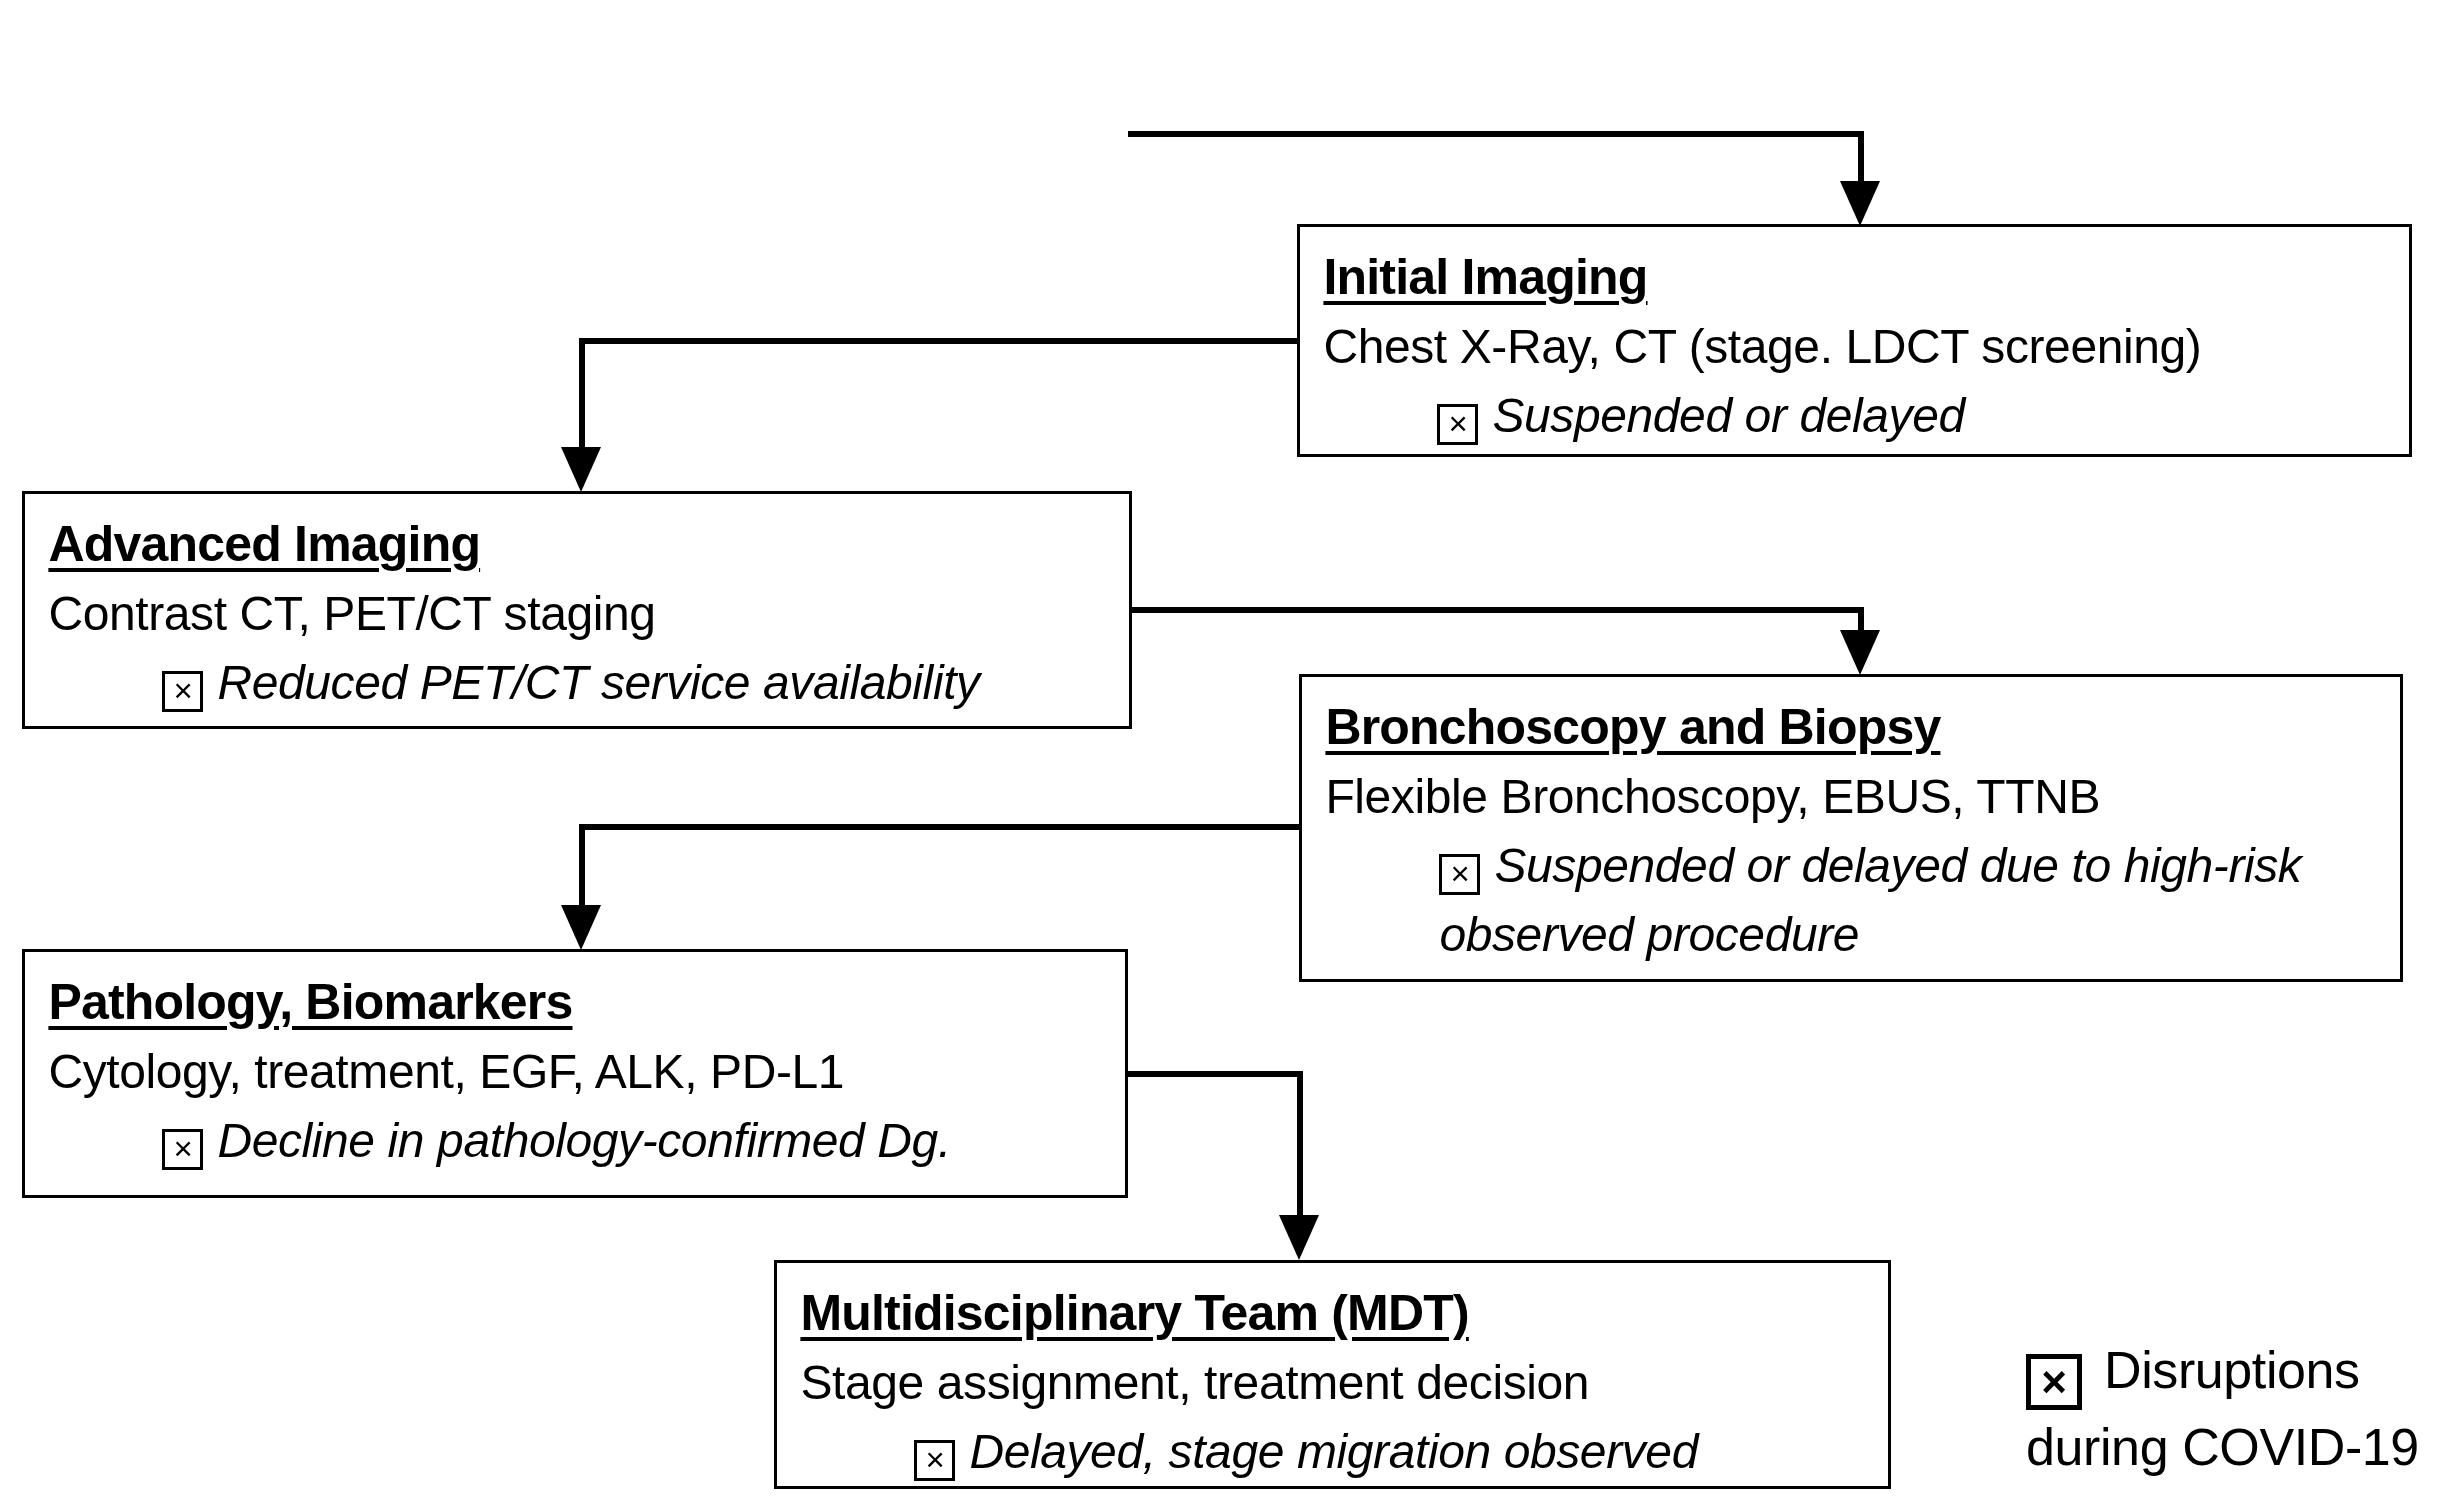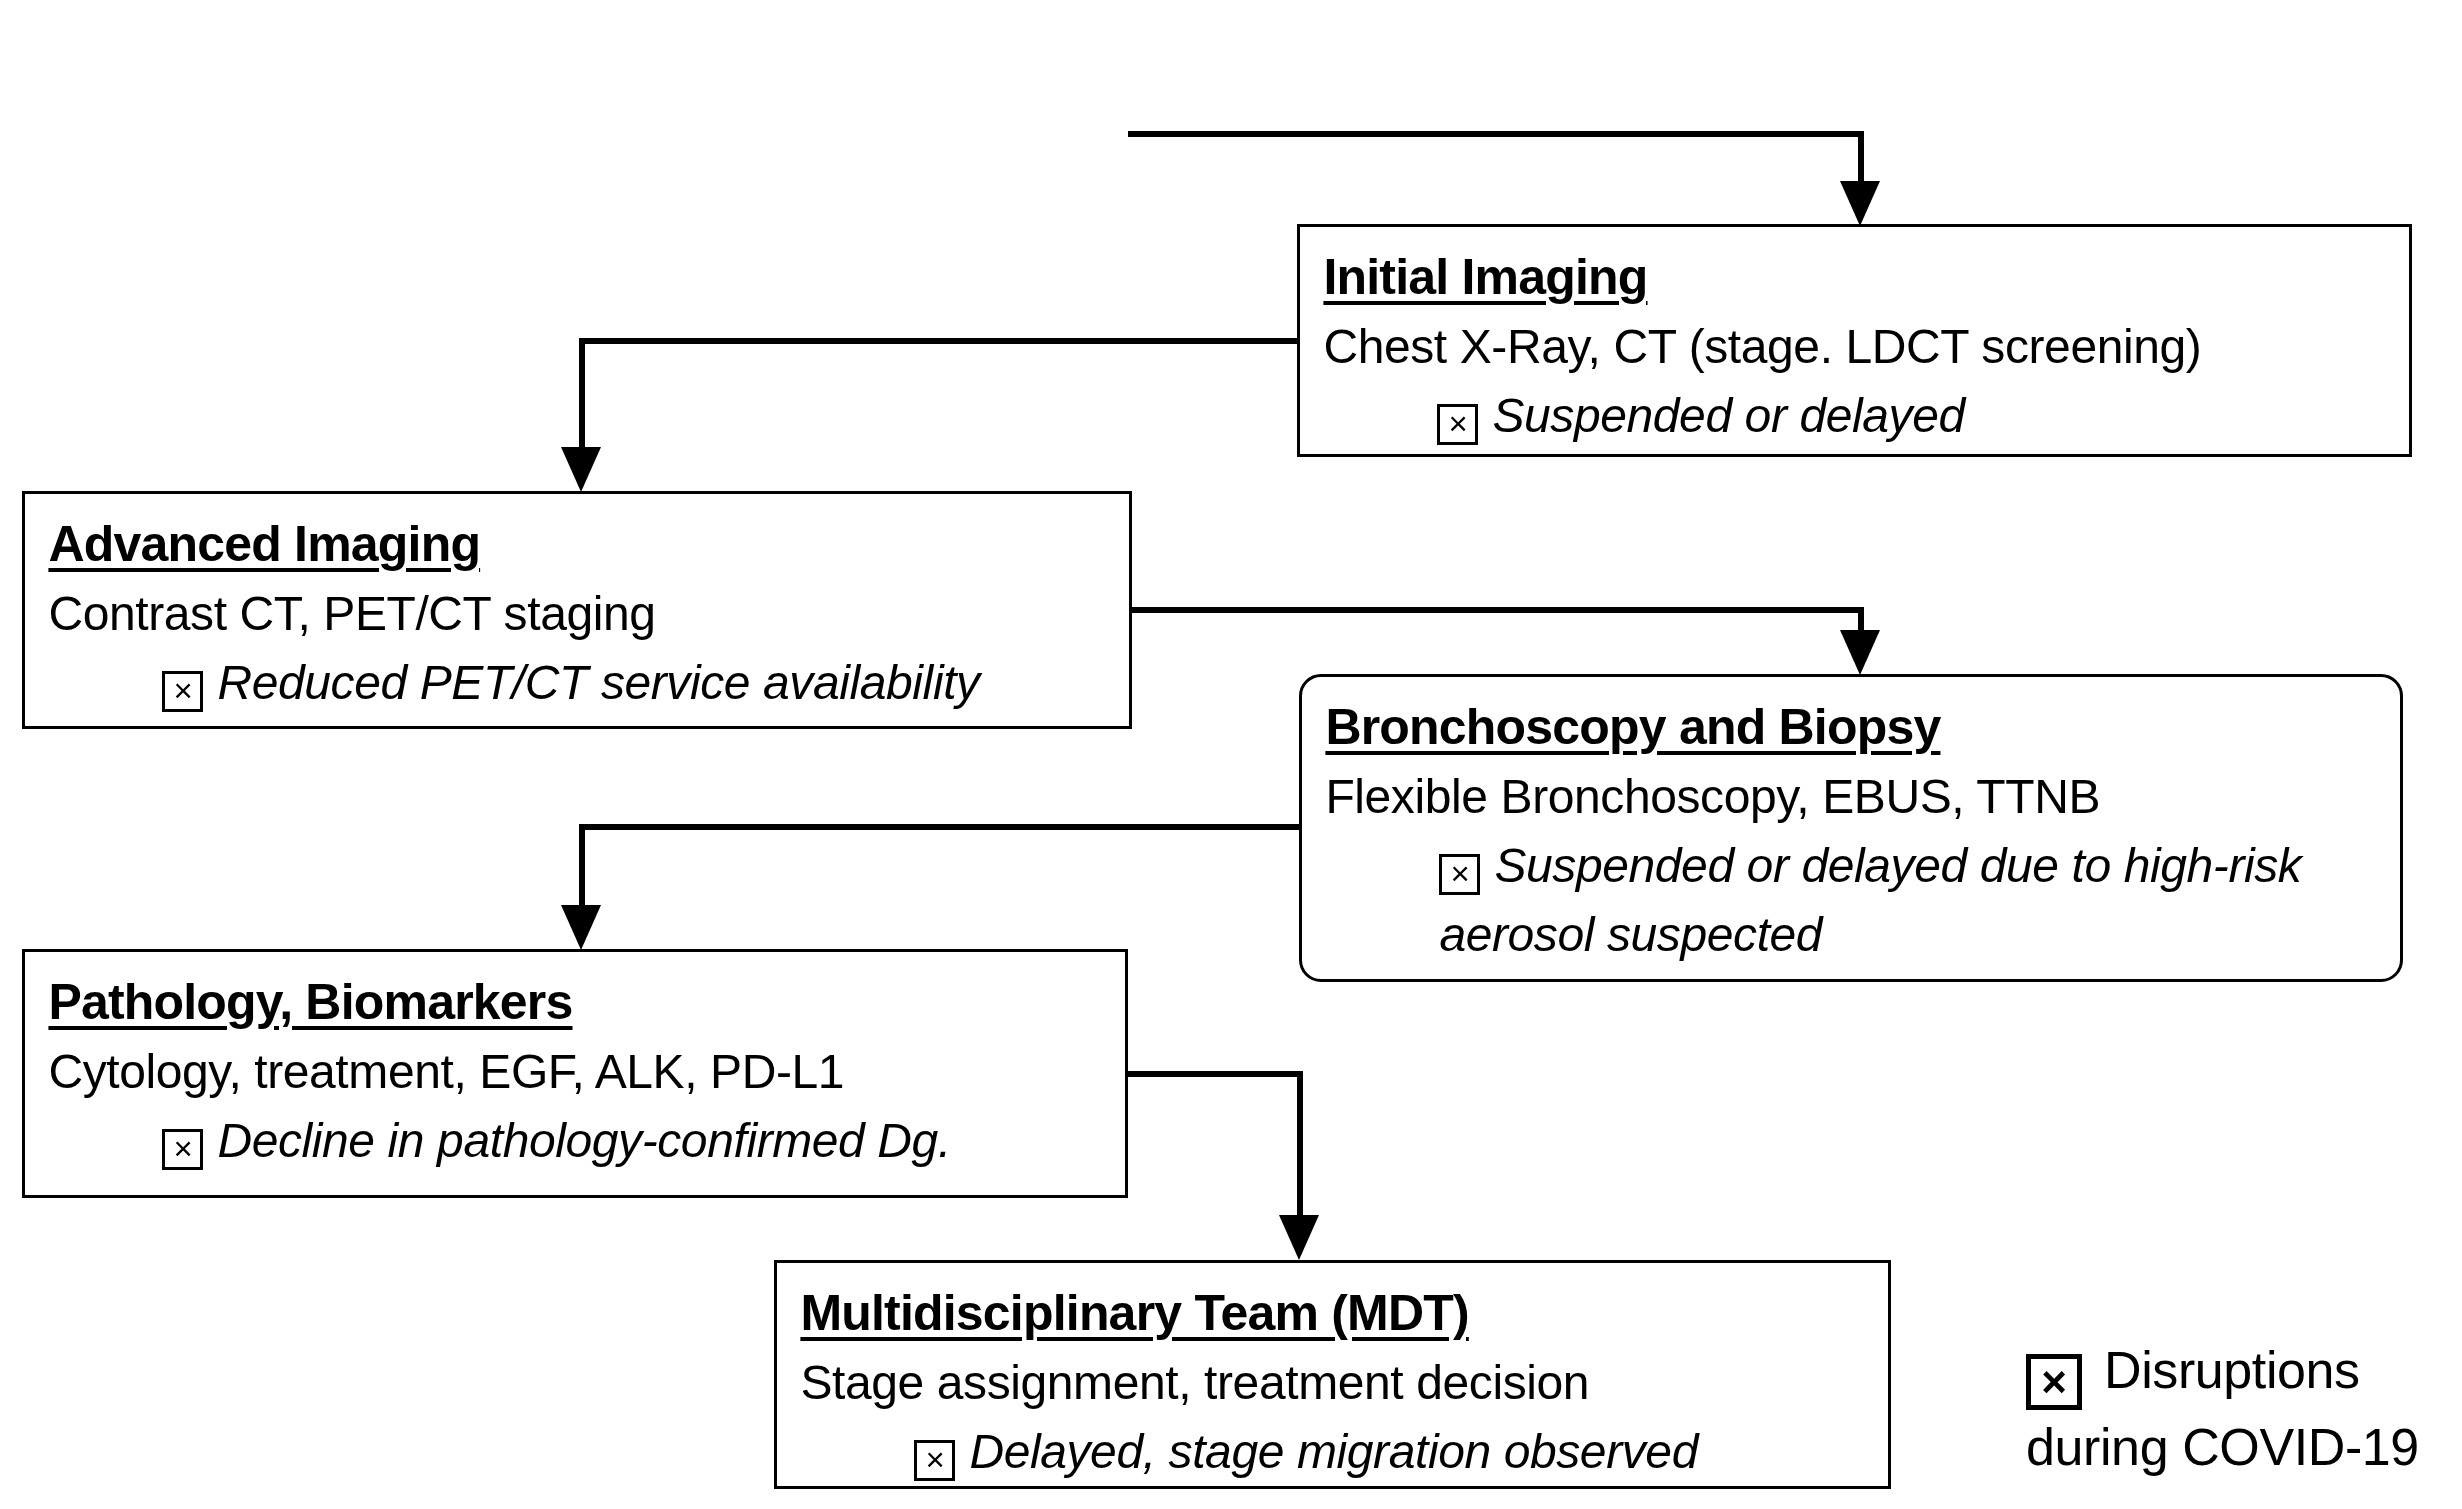--- a/index.html
+++ b/index.html
@@ -107,25 +107,25 @@
   </div>
 
   <div class="node" style="left:22px; top:491px; width:1110px; height:238px;">
     <div class="title">Advanced Imaging</div>
     <div class="detail">Contrast CT, PET/CT staging</div>
     <div class="disruption">
       <span class="cbx"><span>×</span></span><span class="dtext">Reduced PET/CT service availability</span>
     </div>
   </div>
 
-  <div class="node" style="left:1299px; top:674px; width:1104px; height:308px;border-radius:22px;">
+  <div class="node" style="left:1299px; top:674px; width:1104px; height:308px;">
     <div class="title">Bronchoscopy and Biopsy</div>
     <div class="detail">Flexible Bronchoscopy, EBUS, TTNB</div>
     <div class="disruption">
-      <span class="cbx"><span>×</span></span><span class="dtext">Suspended or delayed due to high-risk aerosol suspected</span>
+      <span class="cbx"><span>×</span></span><span class="dtext">Suspended or delayed due to high-risk observed procedure</span>
     </div>
   </div>
 
   <div class="node" style="left:22px; top:949px; width:1106px; height:249px;">
     <div class="title">Pathology, Biomarkers</div>
     <div class="detail">Cytology, treatment, EGF, ALK, PD-L1</div>
     <div class="disruption">
       <span class="cbx"><span>×</span></span><span class="dtext">Decline in pathology-confirmed Dg.</span>
     </div>
   </div>

